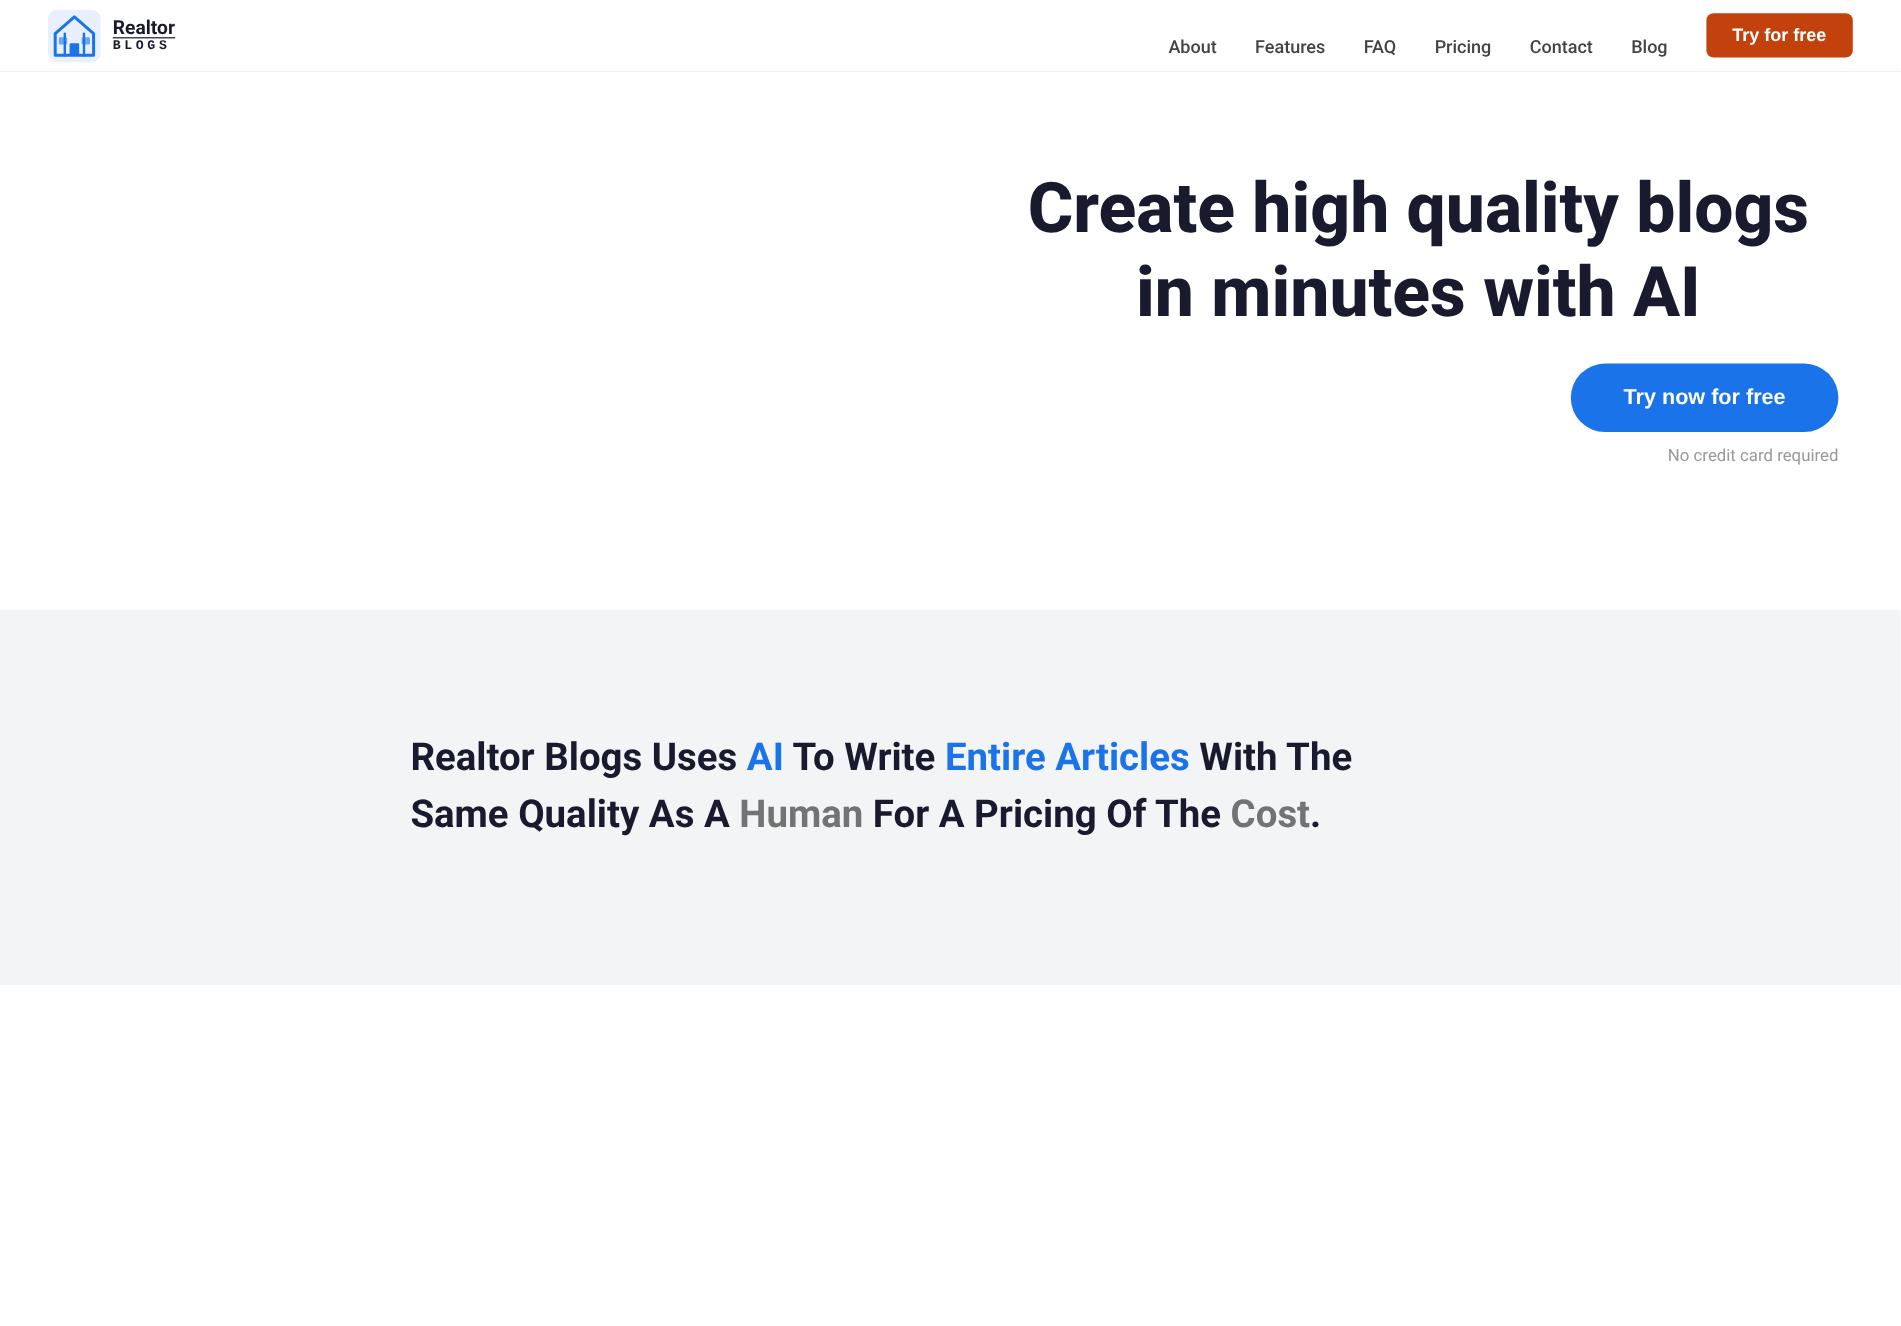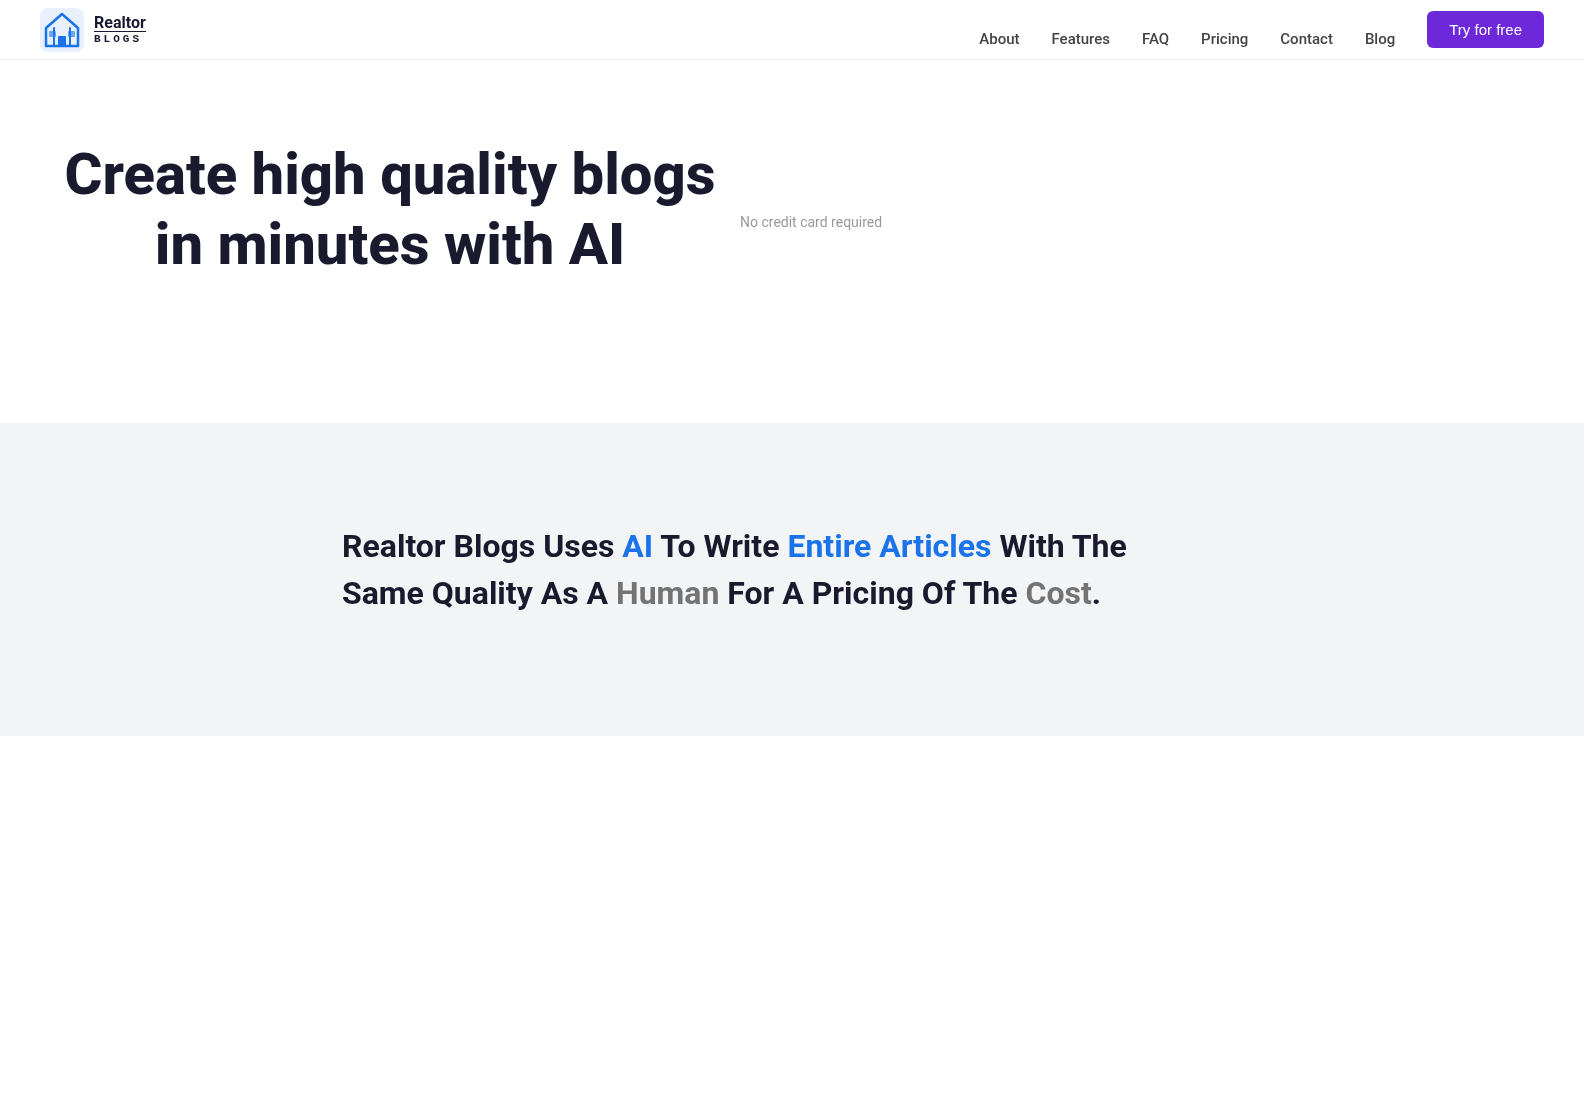--- a/index.html
+++ b/index.html
@@ -72,37 +72,37 @@
     }
 
     .nav-links a {
       text-decoration: none;
       color: #444;
       font-size: 15px;
       font-weight: 500;
     }
 
     .btn-try-free {
-      background: #6d28d9;
+      background: #c2410c;
       color: #ffffff;
       border: none;
       border-radius: 6px;
       padding: 10px 22px;
       font-size: 15px;
-      font-weight: 400;
+      font-weight: 700;
       cursor: pointer;
     }
 
     
     .hero {
       display: flex;
-      flex-direction: row;
-      align-items: center;
+      flex-direction: column;
+      align-items: flex-end;
       text-align: center;
-      padding: 80px 40px 120px;
+      padding: 80px 52px 120px;
       background: #ffffff;
     }
 
     .hero-title {
       font-size: 58px;
       font-weight: 800;
       color: #1a1a2e;
       line-height: 1.2;
       max-width: 700px;
       margin-bottom: 24px;
@@ -207,20 +207,21 @@
     <li><a href="#">Contact</a></li>
     <li><a href="#">Blog</a></li>
     <li>
       <button class="btn-try-free">Try for free</button>
     </li>
   </ul>
 </nav>
 
 <section class="hero">
   <h1 class="hero-title">Create high quality blogs in minutes with AI</h1>
+  <button class="btn-hero-cta">Try now for free</button>
   <span class="hero-no-cc">No credit card required</span>
 </section>
 
 <section class="section-features">
   <div class="section-features-inner">
     <p class="features-headline">
       <span>Realtor Blogs Uses </span><span class="highlight-blue">AI</span><span> To Write </span><span class="highlight-blue">Entire Articles</span><span> With The</span>
       <br>
       <span>Same Quality As A </span><span class="highlight-light-blue">Human</span><span> For A Pricing Of The </span><span class="highlight-light-blue">Cost</span><span>.</span>
     </p>

